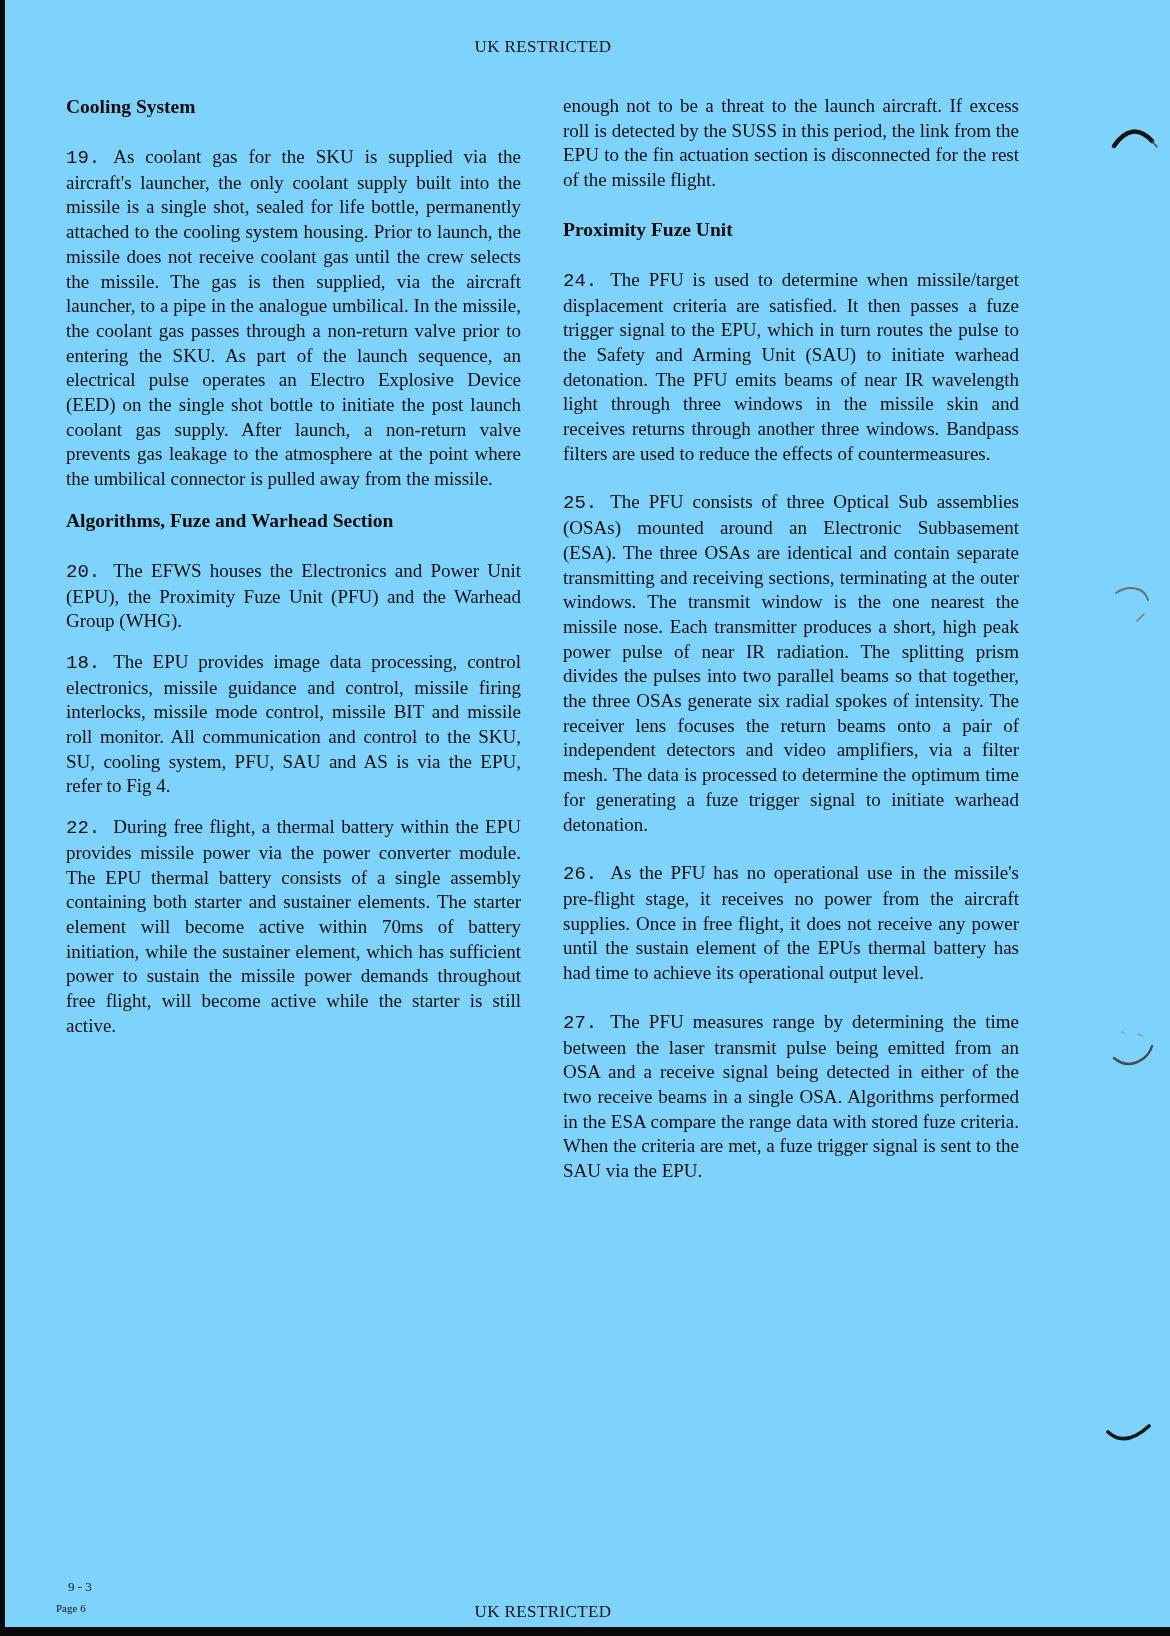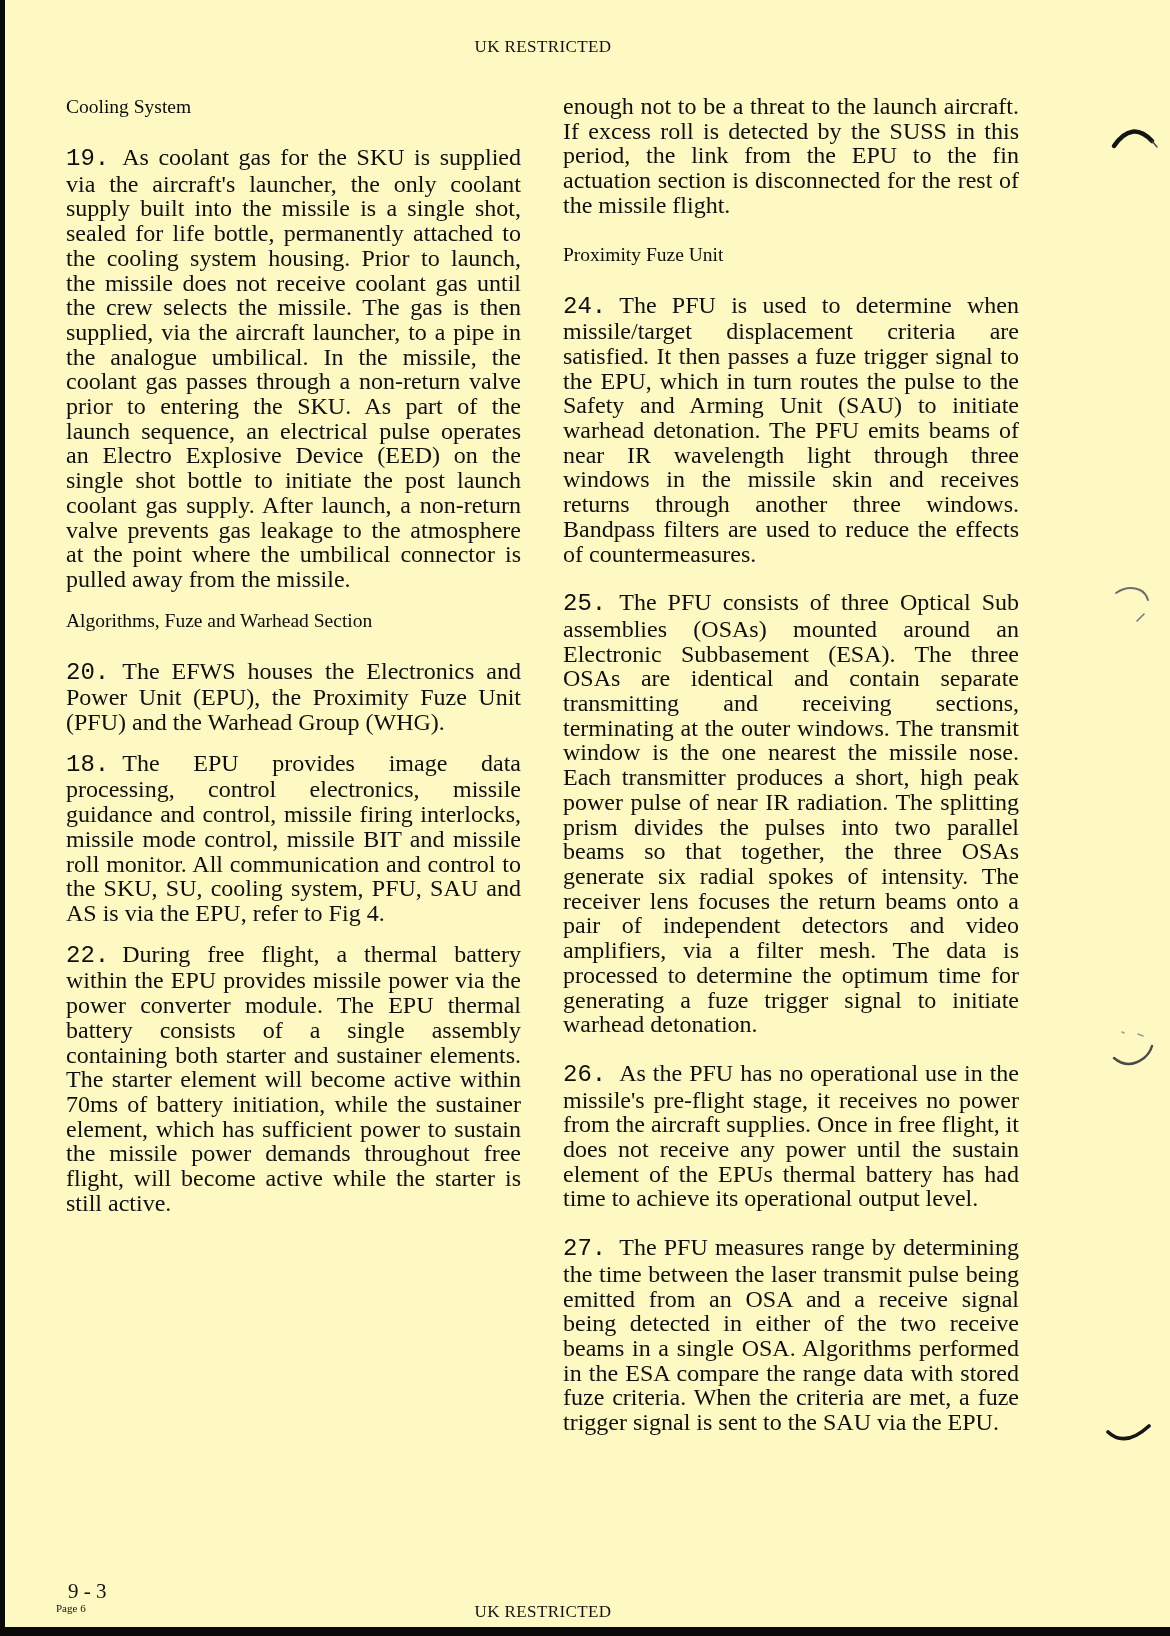--- a/index.html
+++ b/index.html
@@ -1,20 +1,20 @@
 <!DOCTYPE html>
 <html><head>
 <meta charset="utf-8">
 <style>
   html, body { margin: 0; padding: 0; background: #e8e8e8; }
   .page {
     position: relative;
     width: 1170px;
     height: 1636px;
-    background: #fef9c3;
+    background: #7dd3fc;
     overflow: hidden;
     font-family: "Liberation Serif", "DejaVu Serif", serif;
     color: #101010;
   }
   .scan-left-border {
     position: absolute; left: 0; top: 0; width: 5px; height: 1636px;
     background: #0a0a0a;
   }
   .scan-bottom-border {
     position: absolute; left: 0; top: 1627px; width: 1170px; height: 9px;
@@ -25,35 +25,35 @@
     text-align: center; font-size: 17px; letter-spacing: 0.4px;
     color: #131313;
   }
   .col {
     position: absolute; top: 94px;
   }
   .col-left  { left: 66px;  width: 455px; }
   .col-right { left: 563px; width: 456px; }
   .col h3 {
     margin: 6px 0 26px 0;
-    font-size: 19.5px; font-weight: 400; line-height: 25px;
+    font-size: 19.5px; font-weight: 700; line-height: 25px;
     color: #0c0c0c;
   }
   .col h3:first-child { margin-top: 0; }
   .col p {
     margin: 0 0 16px 0;
-    font-size: 24px; line-height: 24.7px;
+    font-size: 19px; line-height: 24.7px;
     text-align: justify;
     color: #101010;
   }
   .col-right p { margin-bottom: 24px; }
   .pnum { margin-right: 13px; font-family: Liberation Mono, monospace; }
   .footer-section {
     position: absolute; left: 68px; top: 1579px;
-    font-size: 21px; color: #131313;
+    font-size: 13px; color: #131313;
   }
   .footer-page {
     position: absolute; left: 56px; top: 1602px;
     font-size: 11px; color: #131313;
   }
   .footer-class {
     position: absolute; left: 0; top: 1602px; width: 1086px;
     text-align: center; font-size: 17px; letter-spacing: 0.4px; color: #131313;
   }
   .pen-mark { position: absolute; }

